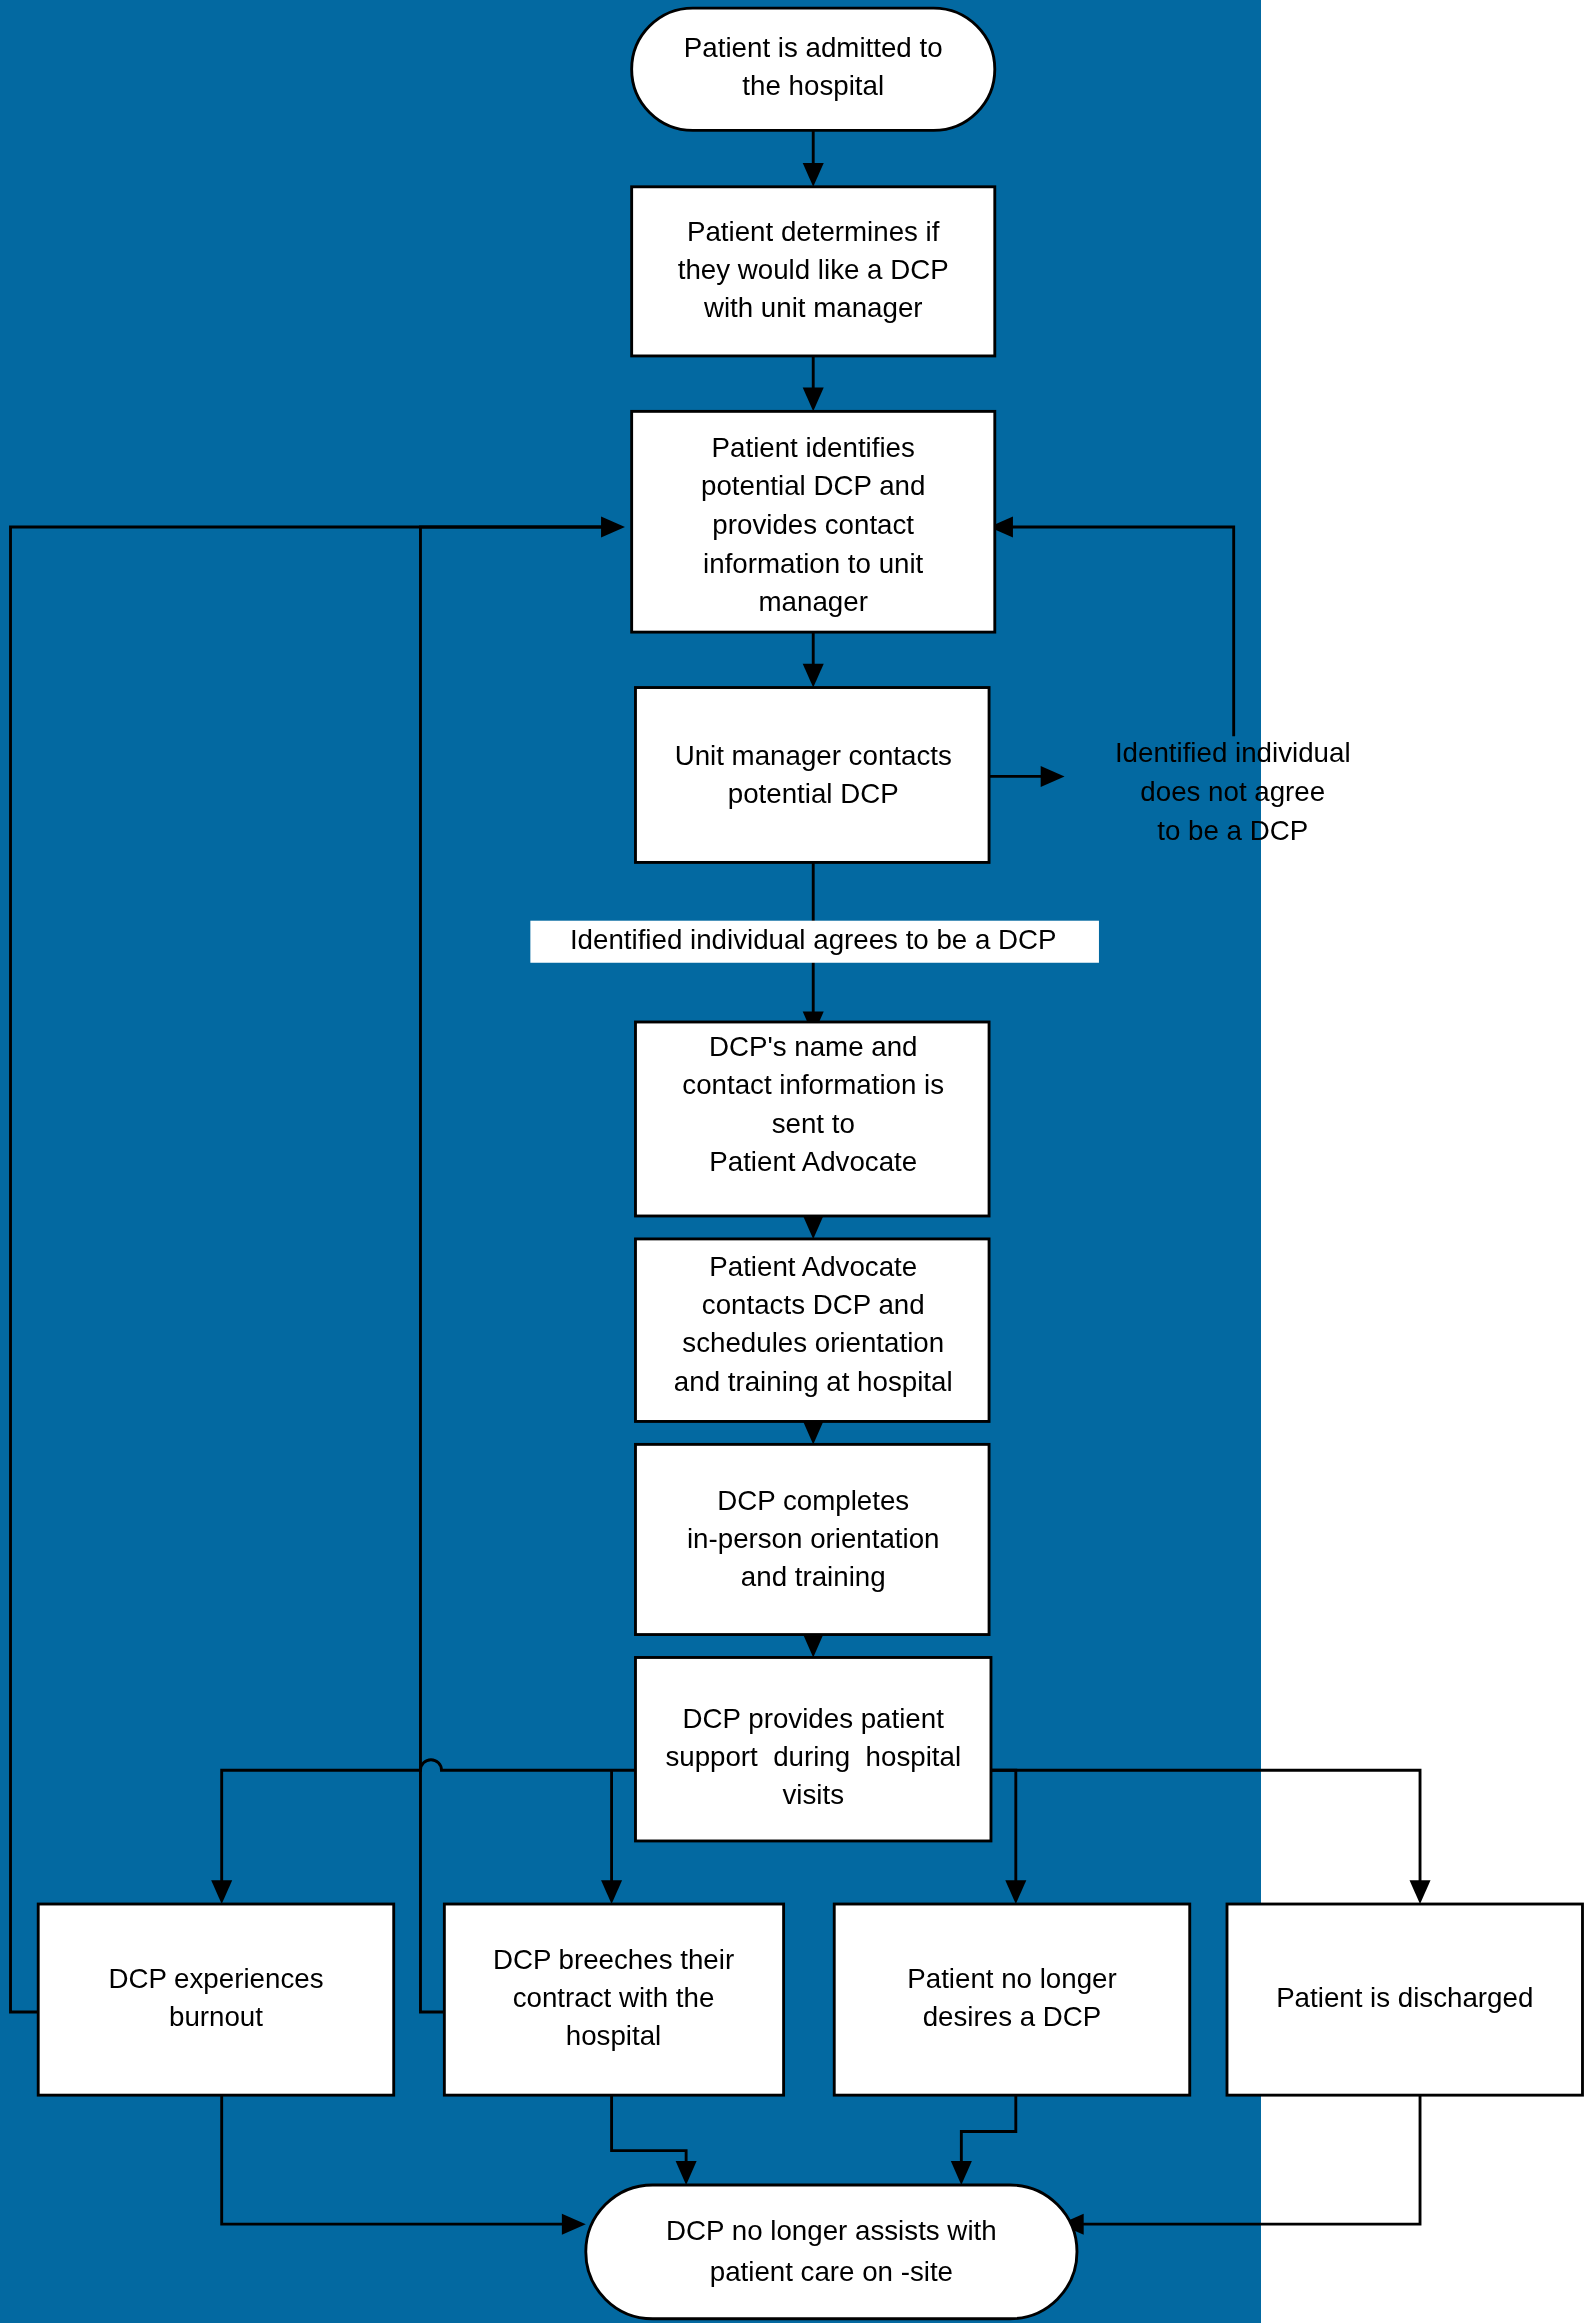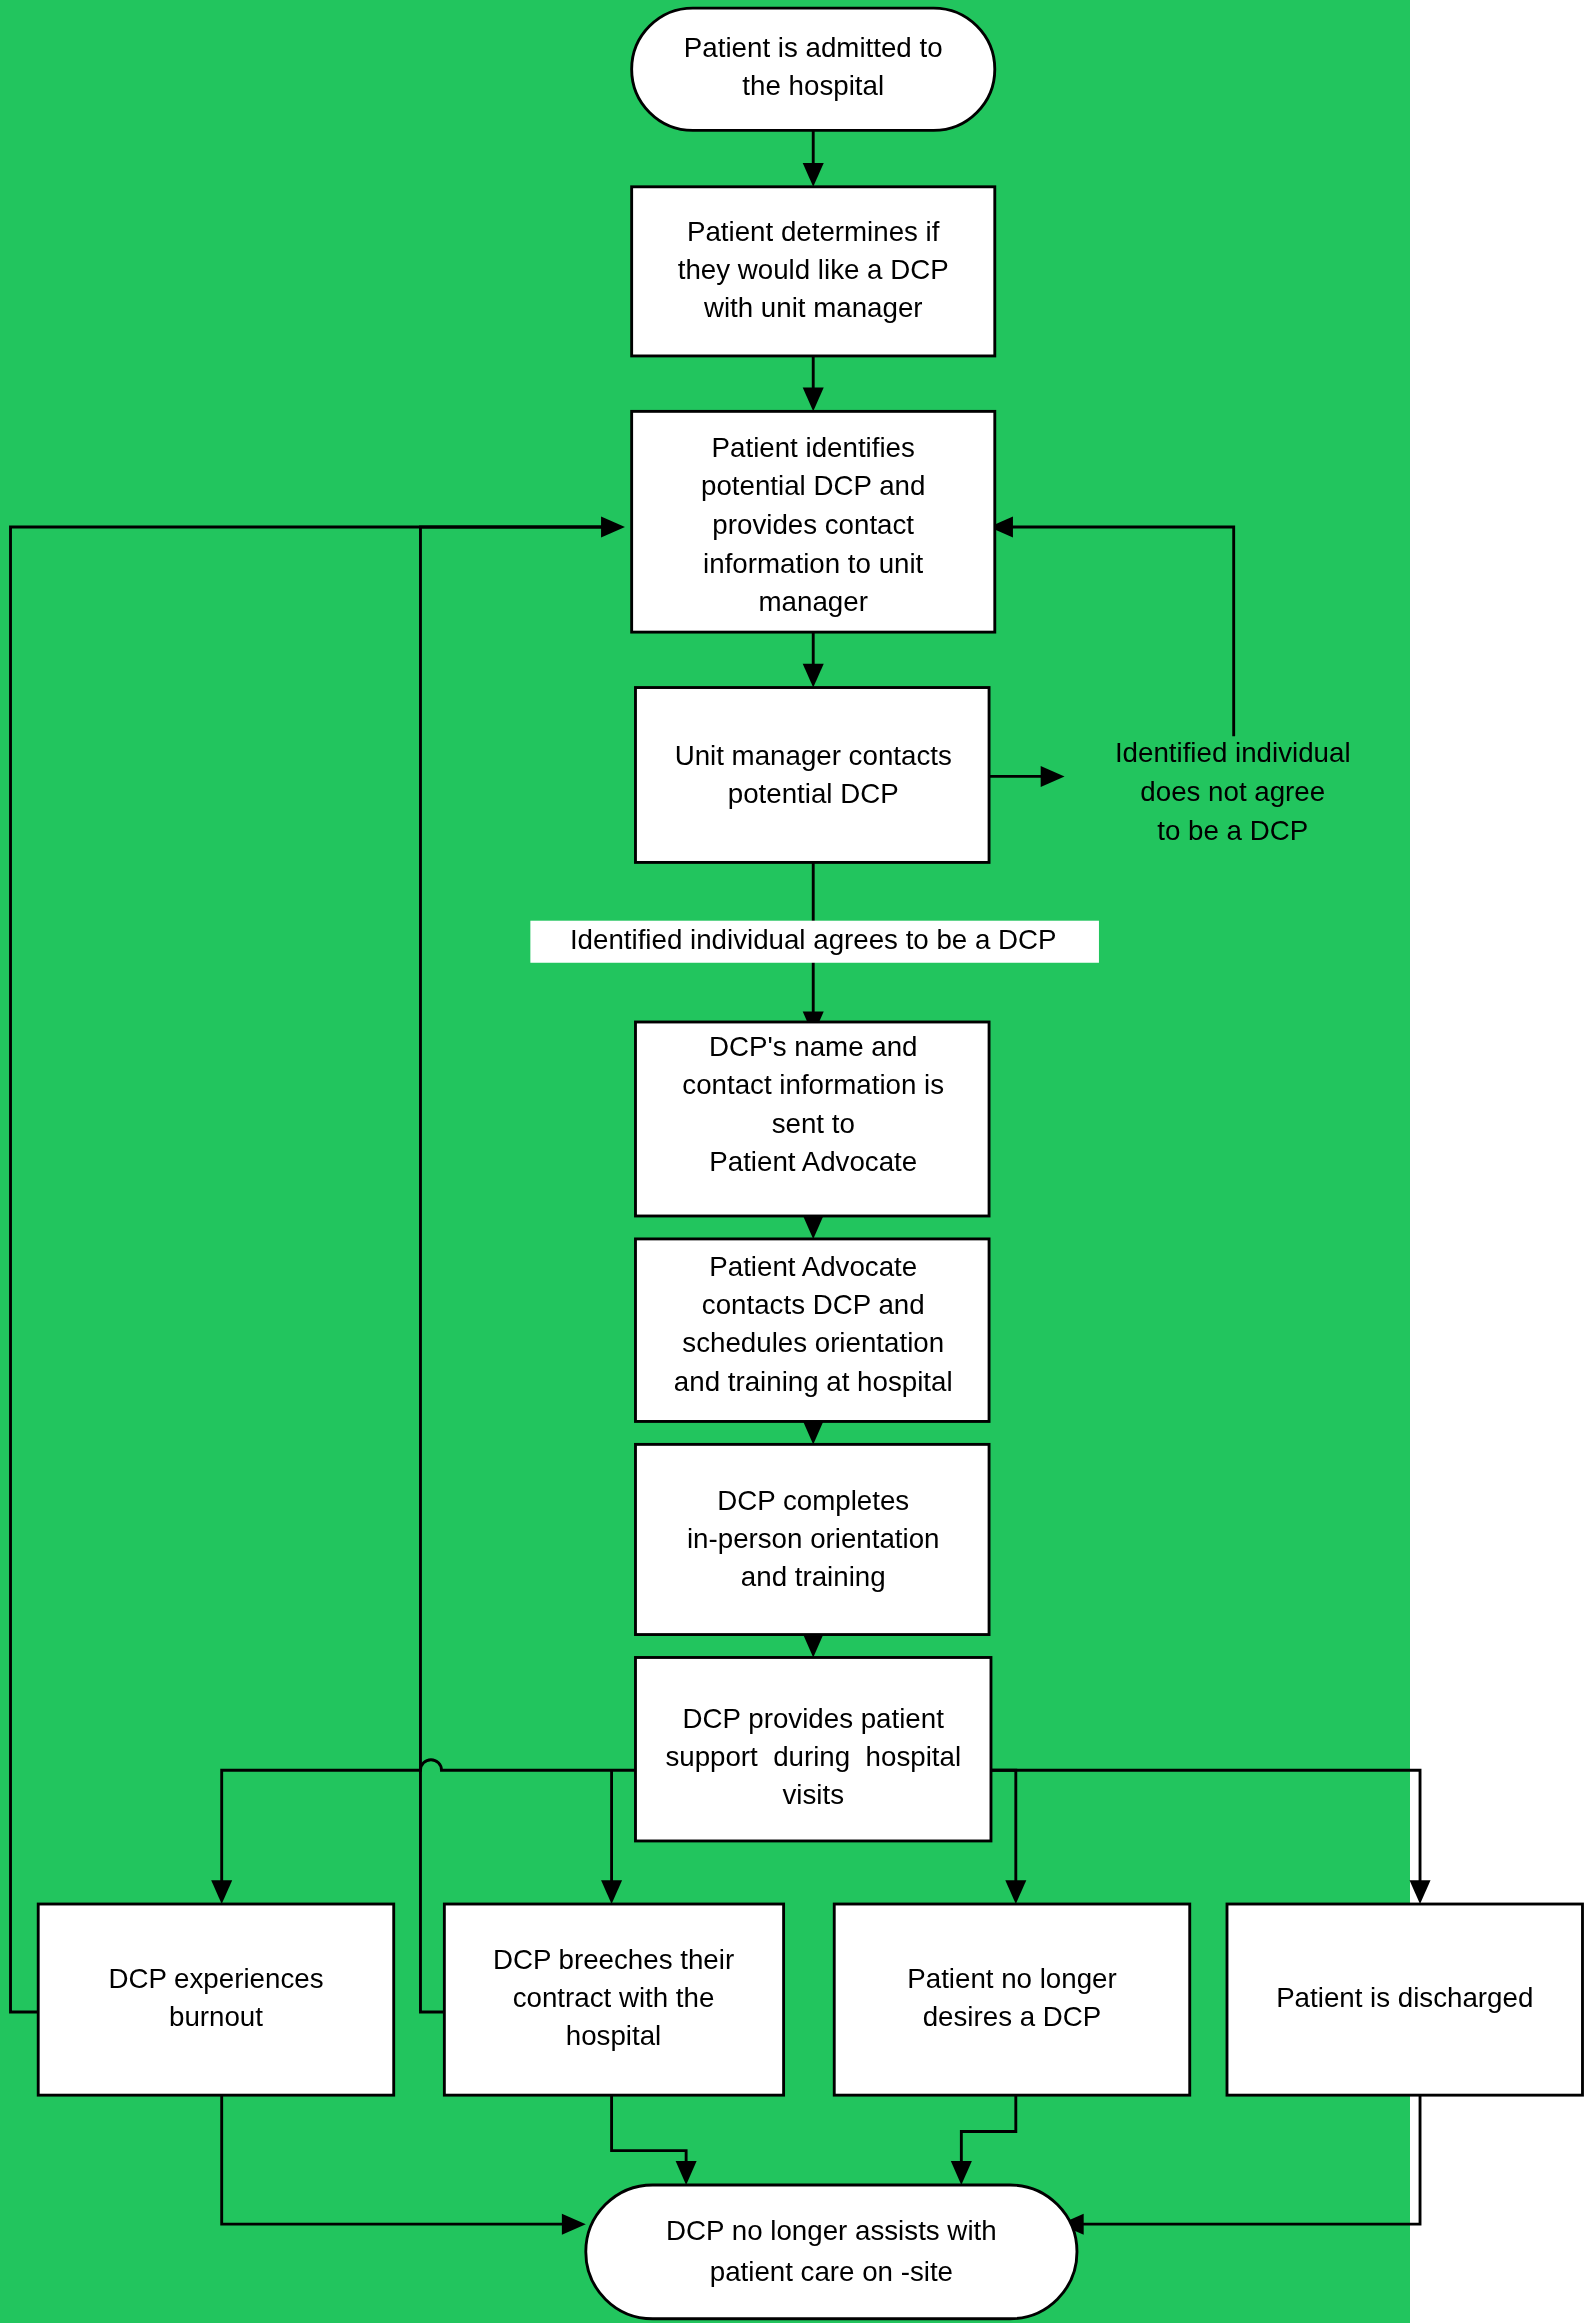--- a/index.html
+++ b/index.html
@@ -2,23 +2,23 @@
 <html><head>
 <meta charset="utf-8">
 <style>
   html, body {
     margin: 0;
     padding: 0;
     background: #ffffff;
   }
   #chart-root {
     position: relative;
-    width: 1410px;
+    width: 1261px;
     height: 2324px;
-    background: #22c55e;
+    background: #0369a1;
     font-family: "Liberation Sans", sans-serif;
   }
   svg#flow {
     display: block;
     width: 1593px;
     height: 2324px;
   }
   .node-shape {
     fill: #ffffff;
     stroke: #000000;

